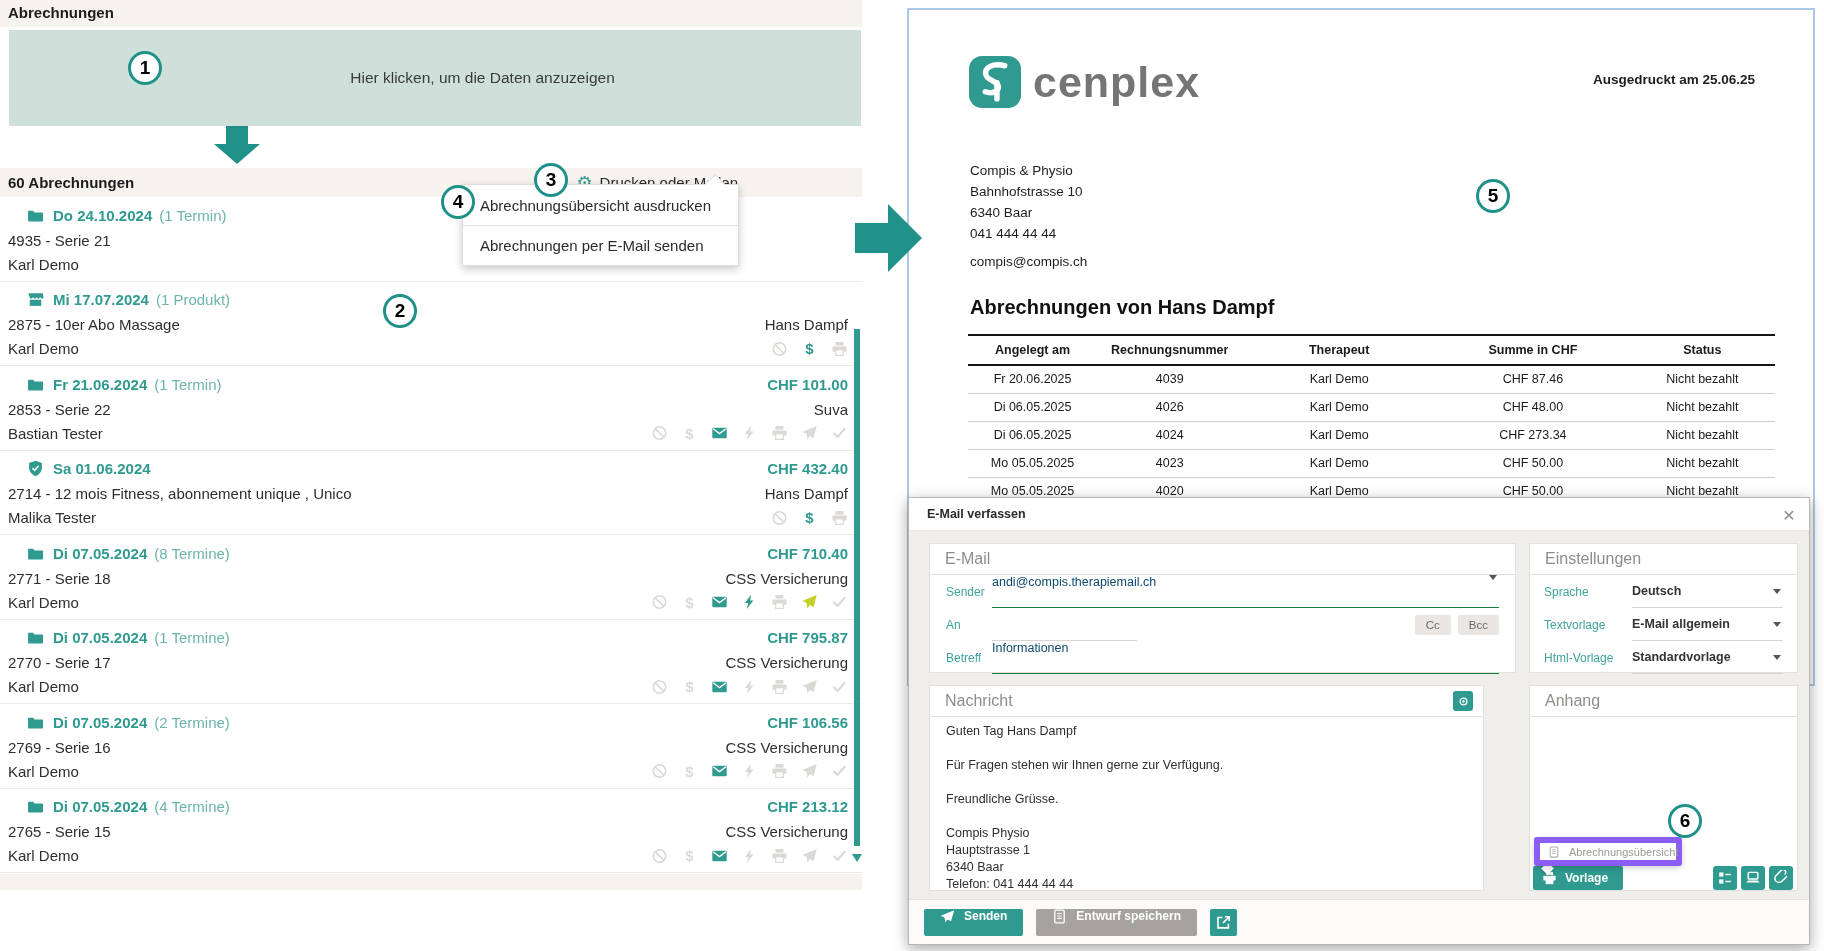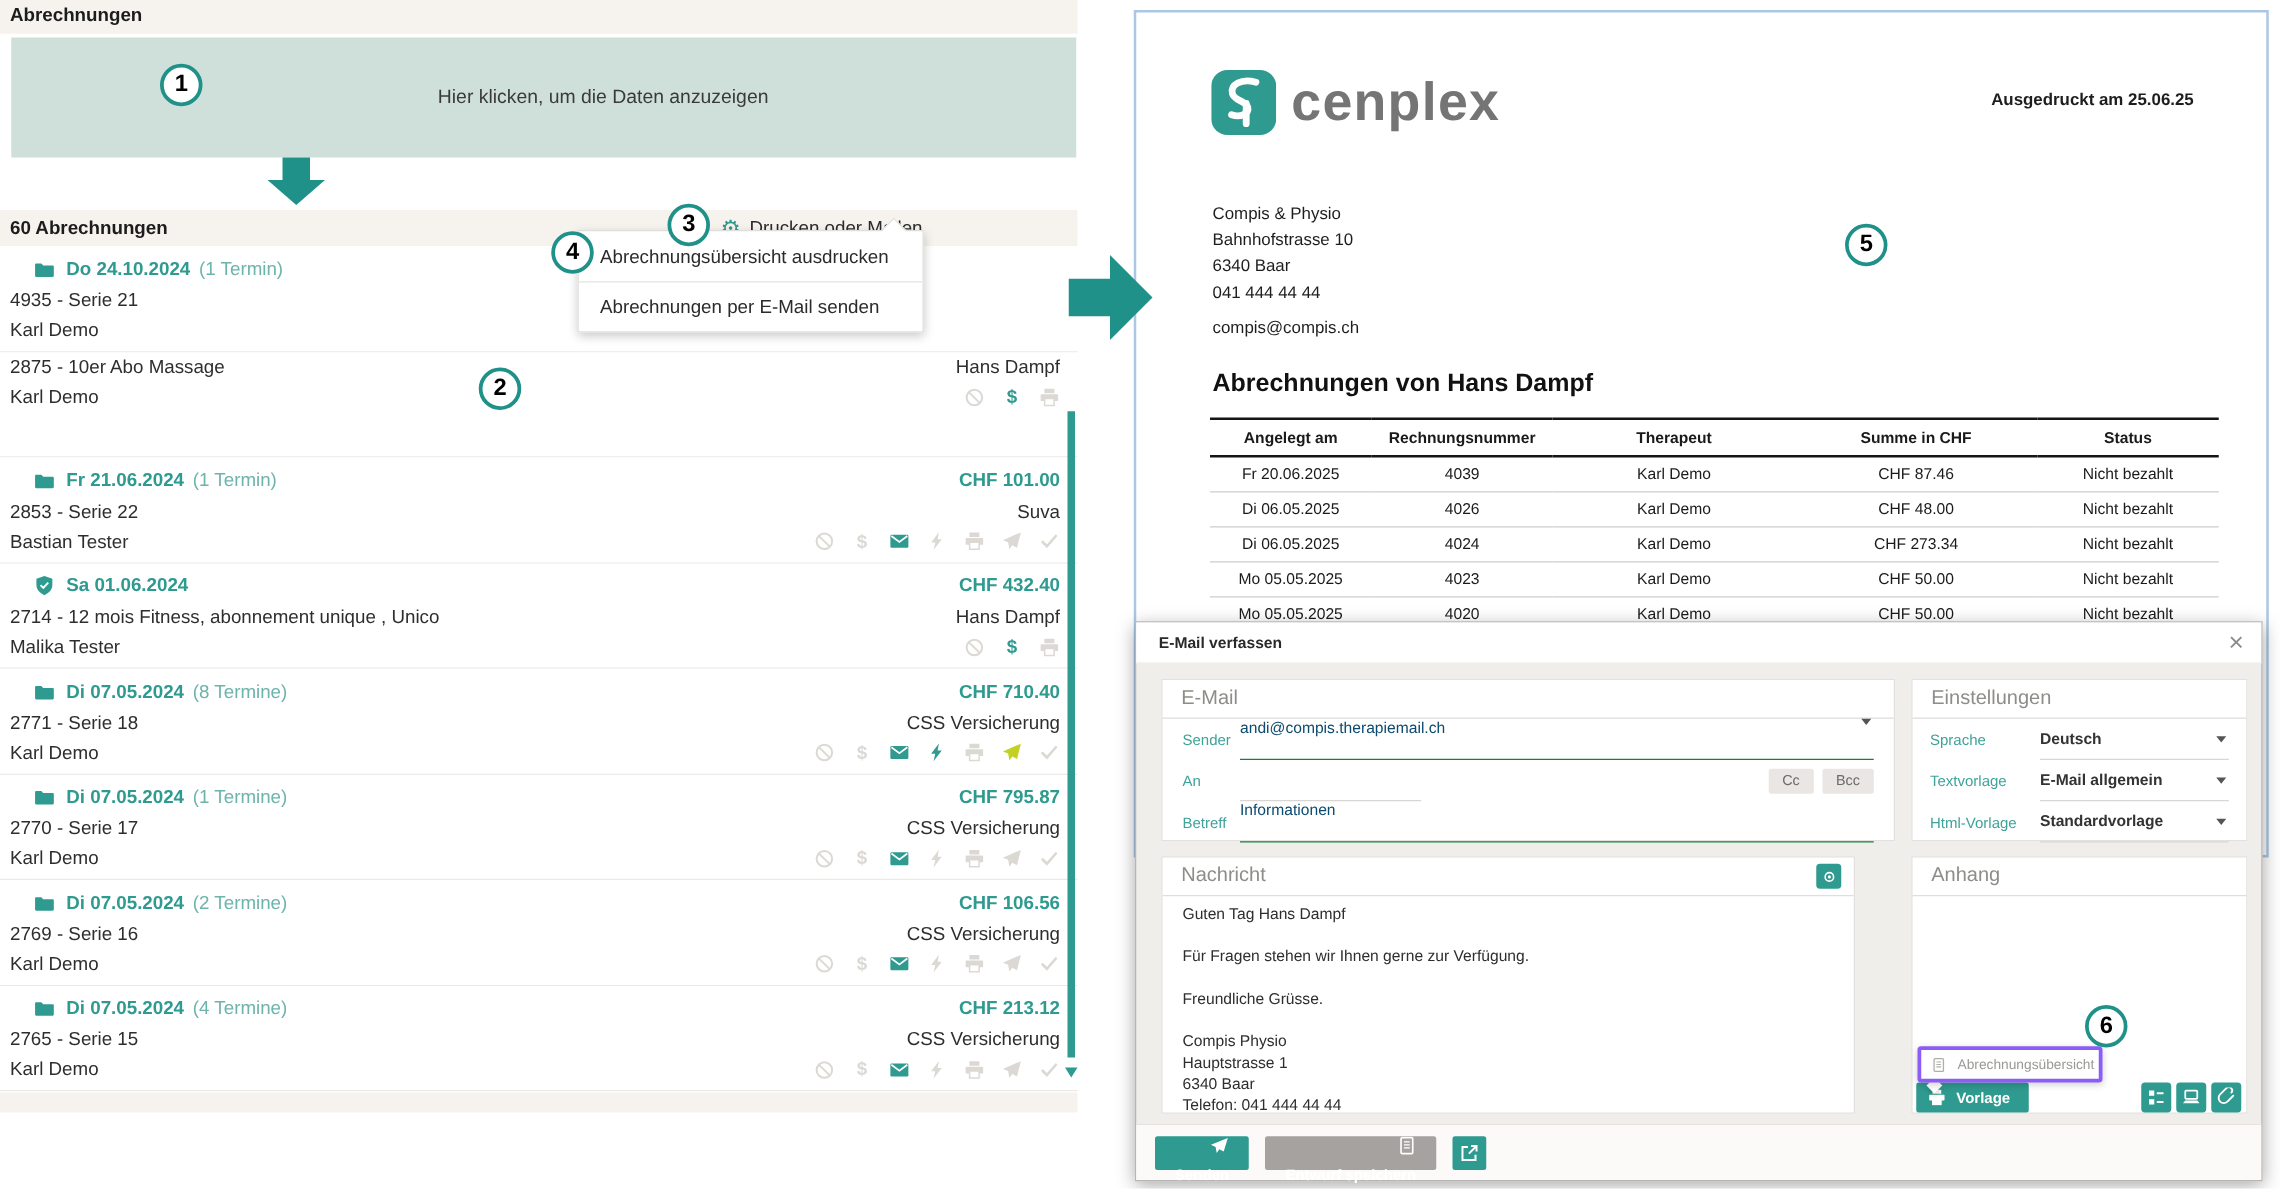--- a/index.html
+++ b/index.html
@@ -102,40 +102,40 @@
   .caret{width:0;height:0;border-left:4px solid transparent;border-right:4px solid transparent;
          border-top:5px solid #555;margin-left:auto;margin-right:2px;}
   .underline-short{width:145px;height:100%;border-bottom:1px solid #d8d5d2;}
   .chip{background:#e9e6e3;color:#6b6b6b;font-size:11.5px;padding:4px 11px;margin-left:7px;border-radius:2px;cursor:pointer;}
   .s-row{display:flex;align-items:center;height:33px;padding:0 14px;}
   .s-label{width:88px;font-size:12px;color:#3fa39a;flex-shrink:0;}
   .s-value{flex:1;display:flex;align-items:center;height:100%;border-bottom:1px solid #d8d5d2;
            font-size:12.5px;font-weight:700;color:#333;}
   .msg-body{padding:6px 16px 0 16px;font-size:12.5px;color:#2e2e2e;cursor:text;}
   .msg-line{min-height:17px;line-height:17px;}
-  .tooltip{position:absolute;left:4px;top:151px;width:148px;height:29px;background:#fff;border:3px solid #8b5cf6;
+  .tooltip{position:absolute;left:4px;top:151px;width:148px;height:29px;background:#fff;border:6px solid #8b5cf6;
            box-shadow:0 2px 6px rgba(0,0,0,.18);border-radius:3px;display:flex;align-items:center;
            padding:0 8px;gap:9px;font-size:11px;color:#9b9995;z-index:2;}
   .tooltip .t-ic{width:12px;height:14px;color:#b0aeab;display:inline-flex;flex-shrink:0;}
   .tooltip .t-ic svg{width:100%;height:100%;}
   .tt-caret{position:absolute;left:13px;top:178px;width:9px;height:9px;background:#fff;transform:rotate(45deg);
             box-shadow:2px 2px 3px rgba(0,0,0,.12);z-index:1;}
   .vorlage-btn{position:absolute;left:3px;top:180px;width:90px;height:24px;background:#2f9a8f;color:#fff;
                font-size:12px;font-weight:700;display:flex;align-items:center;gap:8px;padding-left:9px;
                border-radius:2px;cursor:pointer;}
   .vorlage-btn .b-ic{width:15px;height:14px;display:inline-flex;}
   .vorlage-btn .b-ic svg{width:100%;height:100%;}
   .att-btns{position:absolute;right:4px;top:180px;display:flex;gap:4px;}
   .att-btn{width:24px;height:24px;background:#2f9a8f;border-radius:3px;display:flex;align-items:center;
            justify-content:center;cursor:pointer;}
   .att-btn svg{width:16px;height:16px;}
   .dlg-footer{position:absolute;left:0;bottom:0;width:100%;height:45px;background:#fbfaf8;
               border-top:1px solid #e5e2df;display:flex;align-items:center;padding-left:15px;gap:13px;}
-  .btn{height:27px;display:flex;align-items:flex-end;gap:9px;padding:0 16px;border-radius:2px;
-       font-size:12px;font-weight:700;color:#fff;cursor:pointer;flex-direction:column;}
+  .btn{height:27px;display:flex;align-items:flex-start;gap:9px;padding:0 16px;border-radius:2px;
+       font-size:12px;font-weight:700;color:#fff;cursor:pointer;}
   .btn .b-ic{width:15px;height:15px;display:inline-flex;}
   .btn .b-ic svg{width:100%;height:100%;}
   .btn-send{background:#2f9a8f;}
   .btn-draft{background:#a5a29f;}
   .btn-ext{width:27px;height:27px;background:#2f9a8f;border-radius:2px;display:flex;align-items:center;
            justify-content:center;cursor:pointer;}
   .btn-ext svg{width:17px;height:17px;}
 
   
   .badge{position:absolute;width:34px;height:34px;border-radius:50%;background:#fff;border:3px solid #1f9188;
@@ -184,20 +184,31 @@
         <div class="l2">
           <span>4935 - Serie 21</span>
           <span class="payer"></span>
         </div>
         <div class="l3">
           <span>Karl Demo</span>
           <span class="st-icons"></span>
         </div>
       </div>
       <div class="list-row">
+        <div class="l1">
+          <span class="row-icon">
+            <svg viewBox="0 0 16 16" fill="currentColor">
+              <path d="M1.3 2h13.4l.9 3.3c.1 1-.6 1.8-1.6 1.8-.8 0-1.5-.6-1.6-1.4h-.1c-.1.8-.8 1.4-1.6 1.4-.8 0-1.5-.6-1.6-1.4h-.2c-.1.8-.8 1.4-1.6 1.4-.8 0-1.5-.6-1.6-1.4h-.1c-.1.8-.8 1.4-1.6 1.4-1 0-1.7-.8-1.6-1.8z"></path>
+              <path d="M2.6 8.2h10.8V14H2.6z"></path>
+            </svg>
+          </span>
+          <span class="date">Mi 17.07.2024</span>
+          <span class="count">(1 Produkt)</span>
+          <span class="amount"></span>
+        </div>
         <div class="l2">
           <span>2875 - 10er Abo Massage</span>
           <span class="payer">Hans Dampf</span>
         </div>
         <div class="l3">
           <span>Karl Demo</span>
           <span class="st-icons">
             <span class="st-ic col-gray">
               <svg viewBox="0 0 16 16" fill="currentColor">
                 <circle cx="8" cy="8" r="6.2" fill="none" stroke="currentColor" stroke-width="1.6"></circle>

